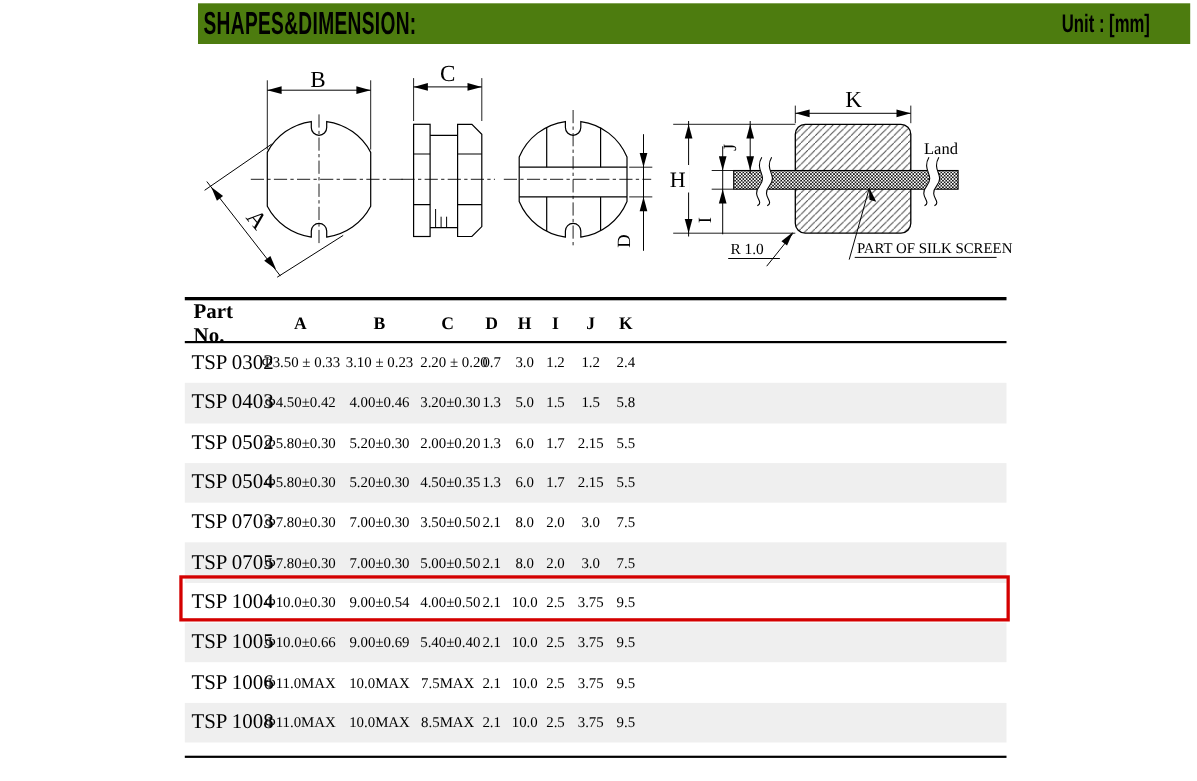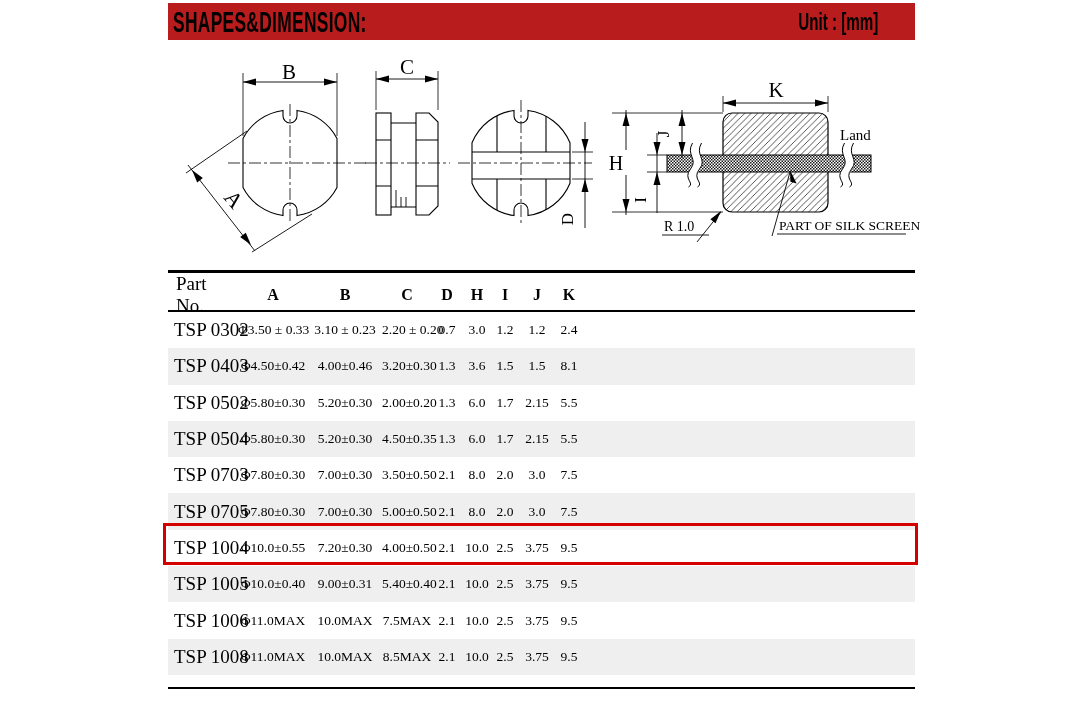--- a/index.html
+++ b/index.html
@@ -1,37 +1,37 @@
 <!DOCTYPE html>
 <html><head>
 <meta charset="utf-8">
 <style>
   html,body{margin:0;padding:0;background:#fff;}
   .page{position:relative;width:1088px;height:710px;background:#fff;overflow:hidden;
         font-family:"Liberation Serif", serif;color:#000;}
   
-  .band{position:absolute;left:168px;top:3px;width:747px;height:37px;background:#b91c1c;}
+  .band{position:absolute;left:180px;top:3px;width:902px;height:37px;background:#4d7c0f;}
   .title{position:absolute;left:5px;top:50%;transform:translateY(-50%) scaleX(0.60);
          transform-origin:left center;font-family:"Liberation Sans",sans-serif;
          font-weight:bold;font-size:29px;white-space:nowrap;letter-spacing:0.5px;}
   .unit{position:absolute;right:37px;top:50%;transform:translateY(-50%) scaleX(0.66);
         transform-origin:right center;font-family:"Liberation Sans",sans-serif;
         font-weight:bold;font-size:23px;white-space:nowrap;}
   
   .drawings{position:absolute;left:0;top:48px;width:1088px;height:218px;}
   
   .dimtable{position:absolute;left:168px;top:270px;width:747px;border-top:3px solid #000;}
   .trow{display:grid;grid-template-columns:70px 70px 74px 50px 30px 30px 26px 38px 26px auto;
         align-items:center;height:36.3px;}
   .thead{height:37px;border-bottom:2px solid #000;}
   .stripe{background:#efefef;}
   .cell{text-align:center;font-size:13.5px;white-space:nowrap;}
   .pcell{text-align:left;padding-left:6px;font-size:19px;white-space:nowrap;}
   .hcell{text-align:center;font-weight:bold;font-size:16px;}
-  .phead{text-align:left;padding-left:8px;font-weight:normal;font-size:19px;}
+  .phead{text-align:left;padding-left:8px;font-weight:bold;font-size:19px;}
   .redbox{position:absolute;left:163px;top:523px;width:749px;height:36px;
           border:3px solid #d40000;z-index:5;}
   .bottomline{position:absolute;left:168px;top:687px;width:747px;height:2px;background:#000;}
   svg text{font-family:"Liberation Serif",serif;}
 </style>
 </head>
 <body>
 
 <div class="page">
 
@@ -177,24 +177,24 @@
       <div class="cell">2.4</div>
       <div></div>
     </div>
 
     <div class="trow stripe">
       <div class="pcell">TSP 0403</div>
       <div class="cell">Φ4.50±0.42</div>
       <div class="cell">4.00±0.46</div>
       <div class="cell">3.20±0.30</div>
       <div class="cell">1.3</div>
-      <div class="cell">3.6</div>
+      <div class="cell">5.0</div>
       <div class="cell">1.5</div>
       <div class="cell">1.5</div>
-      <div class="cell">8.1</div>
+      <div class="cell">5.8</div>
       <div></div>
     </div>
 
     <div class="trow">
       <div class="pcell">TSP 0502</div>
       <div class="cell">Φ5.80±0.30</div>
       <div class="cell">5.20±0.30</div>
       <div class="cell">2.00±0.20</div>
       <div class="cell">1.3</div>
       <div class="cell">6.0</div>
@@ -238,35 +238,35 @@
       <div class="cell">2.1</div>
       <div class="cell">8.0</div>
       <div class="cell">2.0</div>
       <div class="cell">3.0</div>
       <div class="cell">7.5</div>
       <div></div>
     </div>
 
     <div class="trow">
       <div class="pcell">TSP 1004</div>
-      <div class="cell">Φ10.0±0.55</div>
-      <div class="cell">7.20±0.30</div>
+      <div class="cell">Φ10.0±0.30</div>
+      <div class="cell">9.00±0.54</div>
       <div class="cell">4.00±0.50</div>
       <div class="cell">2.1</div>
       <div class="cell">10.0</div>
       <div class="cell">2.5</div>
       <div class="cell">3.75</div>
       <div class="cell">9.5</div>
       <div></div>
     </div>
 
     <div class="trow stripe">
       <div class="pcell">TSP 1005</div>
-      <div class="cell">Φ10.0±0.40</div>
-      <div class="cell">9.00±0.31</div>
+      <div class="cell">Φ10.0±0.66</div>
+      <div class="cell">9.00±0.69</div>
       <div class="cell">5.40±0.40</div>
       <div class="cell">2.1</div>
       <div class="cell">10.0</div>
       <div class="cell">2.5</div>
       <div class="cell">3.75</div>
       <div class="cell">9.5</div>
       <div></div>
     </div>
 
     <div class="trow">

